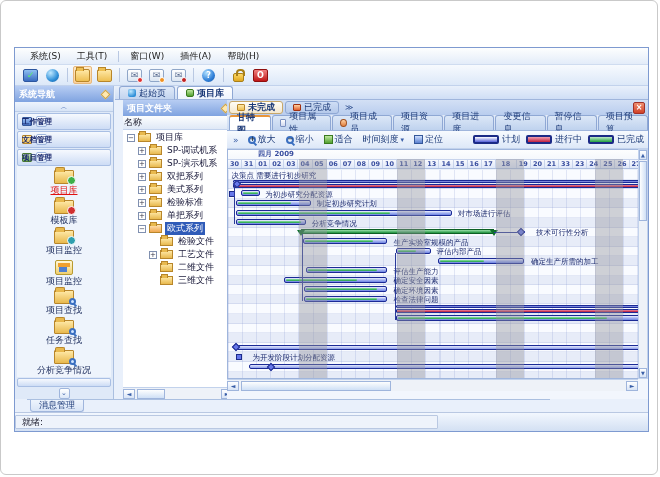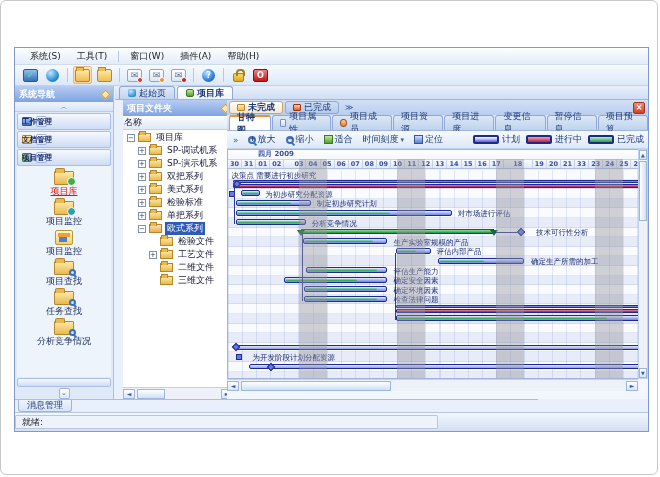--- a/index.html
+++ b/index.html
@@ -152,21 +152,21 @@
   .ms { position:absolute; width:6px; height:6px; background:#6677ea; border:1px solid #1c2a8a; }
   .ms.diamond { transform:rotate(45deg); }
   .conn { position:absolute; width:1px; background:#2a3a9a; }
 
   .vscroll { position:absolute; right:0; top:49px; width:10px; height:230px; background:#eef2f8; border:1px solid #c2d2ec; display:flex; flex-direction:column; }
   .vs-btn { height:10px; flex:none; border:1px solid #9fb5dc; background:linear-gradient(#fff,#d8e4f6); color:#3a5fa8; font-size:5px; text-align:center; line-height:8px; }
   .vs-thumb { height:60px; margin-top:1px; border:1px solid #9fb5dc; background:linear-gradient(90deg,#fdfefe,#cfe0f6); }
   .hscroll { position:absolute; left:0; top:279px; width:411px; height:12px; background:#eef2f8; border-top:1px solid #c2d2ec; display:flex; align-items:center; }
 
   
-  .msgtab-row { position:absolute; left:0; top:351px; width:523px; height:13px; background:#e9f0fb; border-top:1px solid #aabfe0;padding-left:32px; }
+  .msgtab-row { position:absolute; left:12px; top:351px; width:523px; height:13px; background:#e9f0fb; border-top:1px solid #aabfe0;padding-left:32px; }
   .msgtab { position:absolute; left:3px; top:0px; height:12px; padding:0 8px; font-size:9px; color:#1c3a78; border:1px solid #9fb5dc; border-top:none; border-radius:0 0 3px 3px; background:linear-gradient(#eef4fd,#d8e4f6); display:flex; align-items:center; }
   .statusbar { position:absolute; left:0; top:364px; width:633px; height:19px; background:linear-gradient(#f2f7fe,#d3e0f3); border-top:1px solid #b9c8e2; display:flex; align-items:center; gap:3px; padding:0 3px; font-size:9px; color:#223; }
   .sbox { height:14px; display:flex; align-items:center; padding:0 6px; border:1px solid #b9c8e2; background:#eef3fb; border-radius:1px; white-space:nowrap; }
   .sbox.grow { flex:1; }
   .style-ic { width:9px; height:9px; display:grid; grid-template-columns:1fr 1fr; margin-right:3px; }
   .style-ic i { display:block; } .style-ic i:nth-child(1){background:#e04040;} .style-ic i:nth-child(2){background:#40a040;} .style-ic i:nth-child(3){background:#4060e0;} .style-ic i:nth-child(4){background:#e0c040;}
   .grip { width:10px; height:14px; background:repeating-linear-gradient(135deg,#9fb5dc 0 1px,transparent 1px 3px); }
 </style>
 </head>
 <body>
@@ -250,20 +250,26 @@
               <span class="glabel">项目管理</span>
               <span class="chev">⌃</span>
             </div>
           </div>
         <div class="nav-items" id="sb-items">
             <div class="nav-item sel">
               <span class="bigfolder">
                 <span class="ov ov-green"></span>
               </span>
               <span class="nav-label">项目库</span>
+            </div>
+            <div class="nav-item">
+              <span class="bigfolder">
+                <span class="ov ov-red"></span>
+              </span>
+              <span class="nav-label">模板库</span>
             </div>
             <div class="nav-item">
               <span class="bigfolder">
                 <span class="ov ov-teal"></span>
               </span>
               <span class="nav-label">项目监控</span>
             </div>
             <div class="nav-item">
               <span class="bigcal"></span>
               <span class="nav-label">项目监控</span>
@@ -461,36 +467,36 @@
 
         <div class="chart">
           <div class="monthrow">
             <span class="monthlabel">四月 2009</span>
           </div>
           <div class="dayrow" id="dayrow">
               <span class="daycell" style="width: 14.1px;">30</span>
               <span class="daycell" style="width: 14.1px;">31</span>
               <span class="daycell" style="width: 14.1px;">01</span>
               <span class="daycell" style="width: 14.1px;">02</span>
-              <span class="daycell" style="width: 14.1px; margin-left: 8px;">03</span>
+              <span class="daycell" style="width: 14.1px;">03</span>
               <span class="daycell" style="width: 14.1px;">04</span>
               <span class="daycell" style="width: 14.1px;">05</span>
               <span class="daycell" style="width: 14.1px;">06</span>
               <span class="daycell" style="width: 14.1px;">07</span>
               <span class="daycell" style="width: 14.1px;">08</span>
               <span class="daycell" style="width: 14.1px;">09</span>
               <span class="daycell" style="width: 14.1px;">10</span>
               <span class="daycell" style="width: 14.1px;">11</span>
               <span class="daycell" style="width: 14.1px;">12</span>
               <span class="daycell" style="width: 14.1px;">13</span>
               <span class="daycell" style="width: 14.1px;">14</span>
               <span class="daycell" style="width: 14.1px;">15</span>
               <span class="daycell" style="width: 14.1px;">16</span>
               <span class="daycell" style="width: 14.1px;">17</span>
-              <span class="daycell" style="width: 29px;">18</span>
+              <span class="daycell" style="width: 21px;">18</span>
               <span class="daycell" style="width: 14.1px;">19</span>
               <span class="daycell" style="width: 14.1px;">20</span>
               <span class="daycell" style="width: 14.1px;">21</span>
               <span class="daycell" style="width: 14.1px;">33</span>
               <span class="daycell" style="width: 14.1px;">23</span>
               <span class="daycell" style="width: 14.1px;">24</span>
               <span class="daycell" style="width: 14.1px;">25</span>
               <span class="daycell" style="width: 14.1px;">26</span>
               <span class="daycell" style="width: 14.1px;">27</span>
               <span class="daycell" style="width: 14.1px;">28</span>

